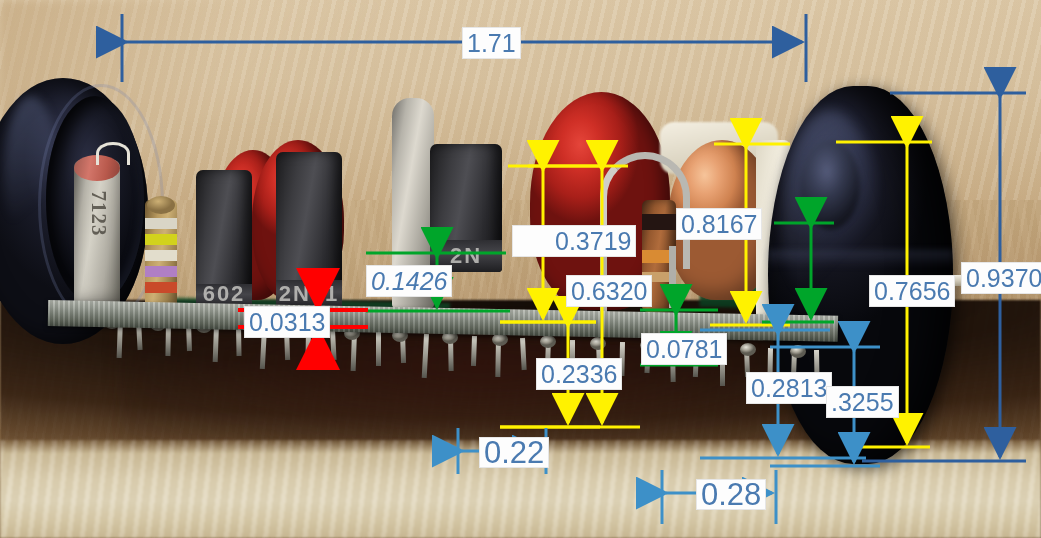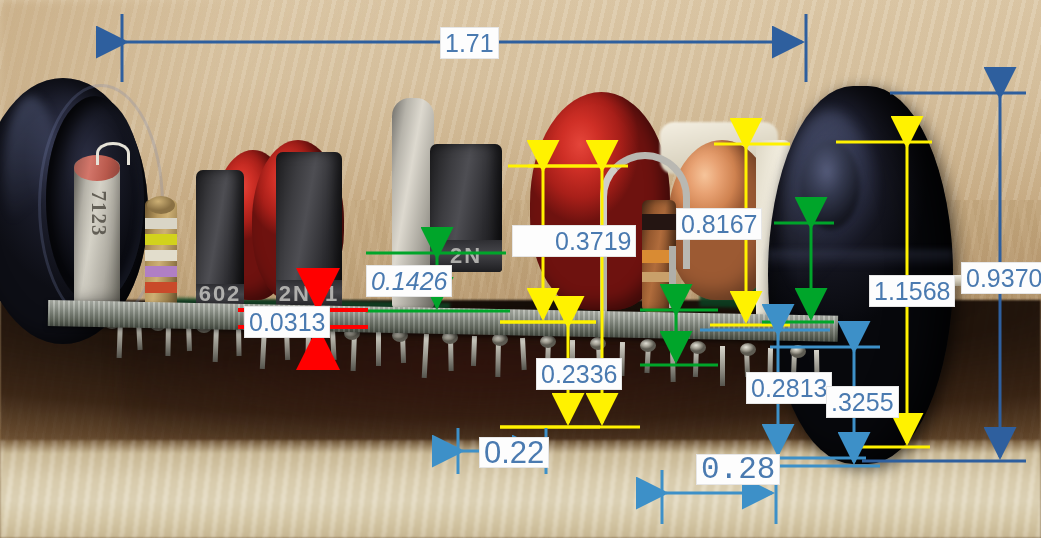--- a/index.html
+++ b/index.html
@@ -273,21 +273,21 @@
   <div class="comp" id="res1">
     <div class="band" style="top:18px;background:#d9d5c6"></div>
     <div class="band" style="top:34px;background:#d2d21c"></div>
     <div class="band" style="top:50px;background:#e2ddcc"></div>
     <div class="band" style="top:66px;background:#b07fc4"></div>
     <div class="band" style="top:82px;background:#c94a2a"></div>
   </div>
   <div class="comp" id="res2"></div>
 
   <div class="redblob" style="left:212px;top:150px;width:82px;height:150px;"></div>
-  <div class="to92" style="left:196px;top:170px;width:48px;height:140px;">
+  <div class="to92" style="left:196px;top:170px;width:56px;height:140px;">
     <div class="flat"></div>
     <div class="lbl">602</div>
   </div>
 
   <div class="redblob" style="left:252px;top:140px;width:92px;height:162px;"></div>
   <div class="to92" style="left:276px;top:152px;width:66px;height:158px;">
     <div class="flat" style="height:30px"></div>
     <div class="lbl">2N51</div>
   </div>
 
@@ -477,26 +477,28 @@
       <line x1="462" y1="451" x2="542" y2="451" stroke="#3D90C8" stroke-width="3" marker-start="url(#arrBlueL)" marker-end="url(#arrBlueL)"></line>
     </g>
 
     <g>
       <line x1="662" y1="470" x2="662" y2="524" stroke="#3D90C8" stroke-width="3"></line>
       <line x1="776" y1="470" x2="776" y2="524" stroke="#3D90C8" stroke-width="3"></line>
       <line x1="666" y1="493" x2="772" y2="493" stroke="#3D90C8" stroke-width="3" marker-start="url(#arrBlueL)" marker-end="url(#arrBlueL)"></line>
     </g>
   </svg>
 
-  <div class="lbl-box" style="left:440px;top:27px;">1.71</div>
+  <div class="lbl-box" style="left:462px;top:27px;">1.71</div>
   <div class="lbl-box" style="left:961px;top:262px;">0.9370</div>
-  <div class="lbl-box" style="left:869px;top:275px;">1.1568</div>
+  <div class="lbl-box" style="left:869px;top:275px;">0.7656</div>
+  <div class="lbl-box" style="left:566px;top:275px;">0.6320</div>
   <div class="lbl-box" style="left:676px;top:208px;">0.8167</div>
   <div class="lbl-box" style="left:512px;top:225px;padding-left:42px;">0.3719</div>
   <div class="lbl-box" style="left:536px;top:358px;">0.2336</div>
   <div class="lbl-box" style="left:366px;top:265px;font-style:italic;">0.1426</div>
+  <div class="lbl-box" style="left:641px;top:333px;">0.0781</div>
   <div class="lbl-box" style="left:244px;top:306px;">0.0313</div>
   <div class="lbl-box" style="left:746px;top:372px;">0.2813</div>
   <div class="lbl-box" style="left:826px;top:386px;">.3255</div>
   <div class="lbl-box sm" style="left:479px;top:437px;">0.22</div>
-  <div class="lbl-box sm" style="left:696px;top:454px;font-family:Liberation Mono, monospace;">0.28</div>
+  <div class="lbl-box sm" style="left:696px;top:479px;">0.28</div>
 
 </div>
 
 </body></html>

